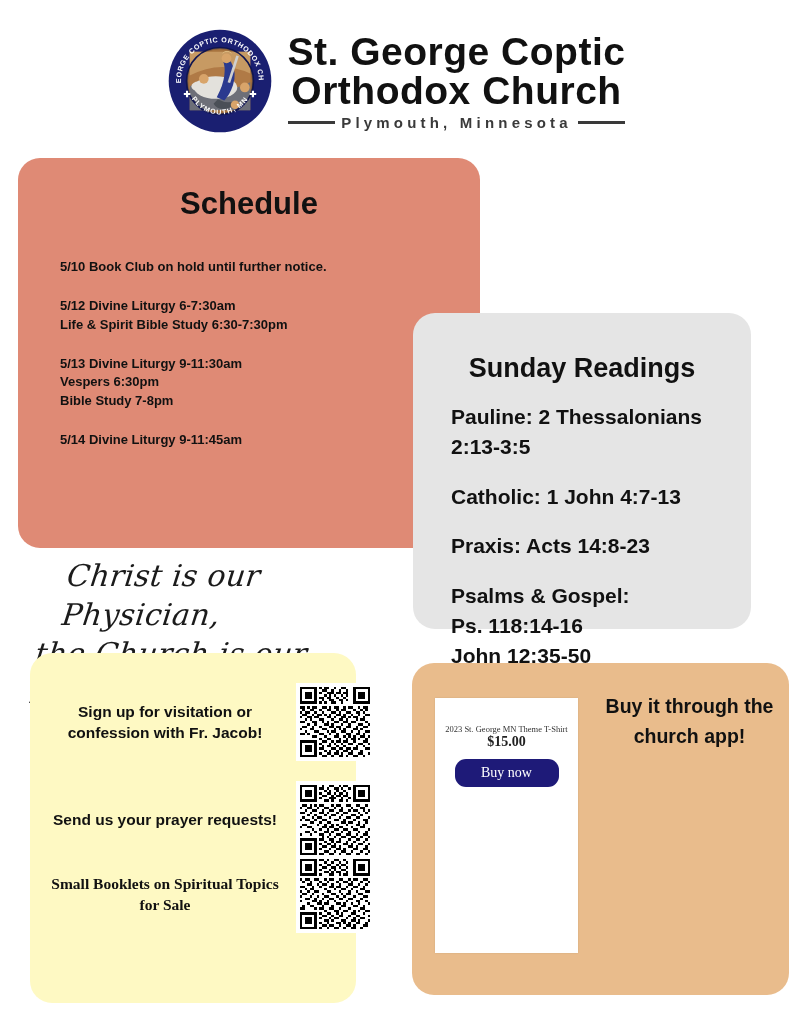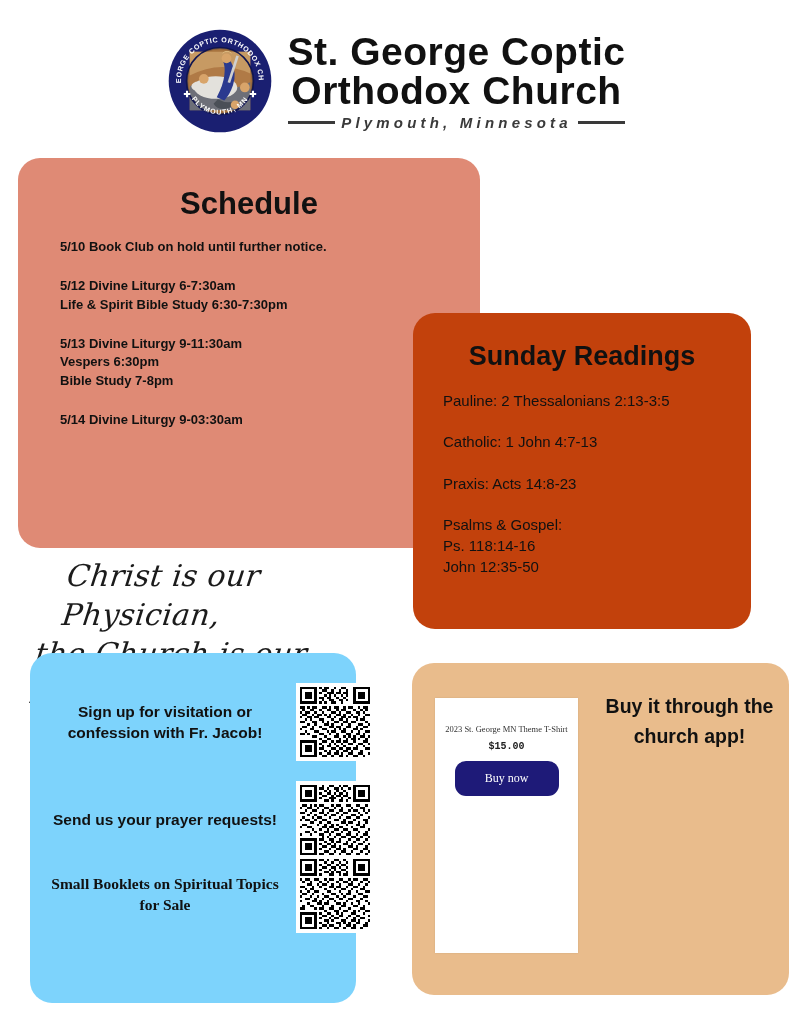--- a/index.html
+++ b/index.html
@@ -60,21 +60,20 @@
     flex: 1 1 auto;
     min-width: 14px;
   }
   #hdr-sub {
     font-size: 15px;
     font-weight: 700;
     letter-spacing: 4.2px;
     color: #3a3a3a;
     white-space: nowrap;
     padding: 0 6px;
-    font-style: italic;
   }
 
   
   .card {
     position: absolute;
     border-radius: 22px;
     box-sizing: border-box;
   }
   #schedule-card {
     left: 18px;
@@ -82,44 +81,44 @@
     width: 462px;
     height: 390px;
     background: #df8a75;
     padding: 22px 22px 0 22px;
   }
   #readings-card {
     left: 413px;
     top: 313px;
     width: 338px;
     height: 316px;
-    background: #c2410c;
-    padding: 24px 0 0 0;
+    background: #e5e5e5;
+    padding: 36px 0 0 0;
   }
   #qr-card {
     left: 30px;
     top: 653px;
     width: 326px;
     height: 350px;
-    background: #7dd3fc;
+    background: #fef9c3;
   }
   #shirt-card {
     left: 412px;
     top: 663px;
     width: 377px;
     height: 332px;
     background: #e9bc8c;
   }
 
   
   #schedule-title {
     text-align: center;
     font-size: 31px;
     font-weight: 800;
-    margin: 6px 0 16px 0;
+    margin: 6px 0 36px 0;
     color: #111;
   }
   .sched-group {
     font-size: 13px;
     font-weight: 800;
     line-height: 1.45;
     margin: 0 0 20px 0;
     color: #111;
     padding-left: 20px;
   }
@@ -127,24 +126,24 @@
 
   
   #readings-title {
     text-align: center;
     font-size: 27px;
     font-weight: 800;
     margin: 4px 0 18px 0;
     color: #111;
   }
   .reading-group {
-    font-size: 15px;
-    font-weight: 400;
+    font-size: 21px;
+    font-weight: 700;
     line-height: 1.42;
-    margin: 0 0 20px 0;
+    margin: 0 0 20px 8px;
     color: #111;
     padding-left: 30px;
   }
 
   
   #script-quote {
     position: absolute;
     left: 38px;
     top: 556px;
     width: 360px;
@@ -219,35 +218,34 @@
     padding-top: 8px;
   }
   #shirt-name {
     font-family: "Liberation Serif", serif;
     font-size: 8.5px;
     color: #333;
     line-height: 1.2;
     margin-top: 12px;
   }
   #shirt-price {
-    font-family: Liberation Mono, monospace;
-    font-size: 10px;
+    font-family: Liberation Serif, serif;
+    font-size: 14px;
     font-weight: 700;
     color: #222;
-    margin-top: 7px;
   }
   #buy-now-button {
     margin: 9px auto 16px auto;
     width: 104px;
-    height: 35px;
+    height: 28px;
     border-radius: 11px;
     background: #1e1a78;
     color: #ffffff;
     font-family: "Liberation Serif", serif;
-    font-size: 12px;
+    font-size: 14px;
     display: flex;
     align-items: center;
     justify-content: center;
     border: none;
     cursor: pointer;
   }
   #shirt-text {
     position: absolute;
     left: 190px;
     top: 20px;
@@ -315,21 +313,21 @@
       <span class="rule"></span>
     </div>
   </div>
 </div>
 
 <div id="schedule-card" class="card">
   <div id="schedule-title">Schedule</div>
   <div class="sched-group">5/10 Book Club on hold until further notice.</div>
   <div class="sched-group">5/12 Divine Liturgy 6-7:30am<br>Life &amp; Spirit Bible Study 6:30-7:30pm</div>
   <div class="sched-group">5/13 Divine Liturgy 9-11:30am<br>Vespers 6:30pm<br>Bible Study 7-8pm</div>
-  <div class="sched-group">5/14 Divine Liturgy 9-03:30am</div>
+  <div class="sched-group">5/14 Divine Liturgy 9-11:45am</div>
 </div>
 
 <div id="readings-card" class="card">
   <div id="readings-title">Sunday Readings</div>
   <div class="reading-group">Pauline: 2 Thessalonians 2:13-3:5</div>
   <div class="reading-group">Catholic: 1 John 4:7-13</div>
   <div class="reading-group">Praxis: Acts 14:8-23</div>
   <div class="reading-group">Psalms &amp; Gospel:<br>Ps. 118:14-16<br>John 12:35-50</div>
 </div>
 

